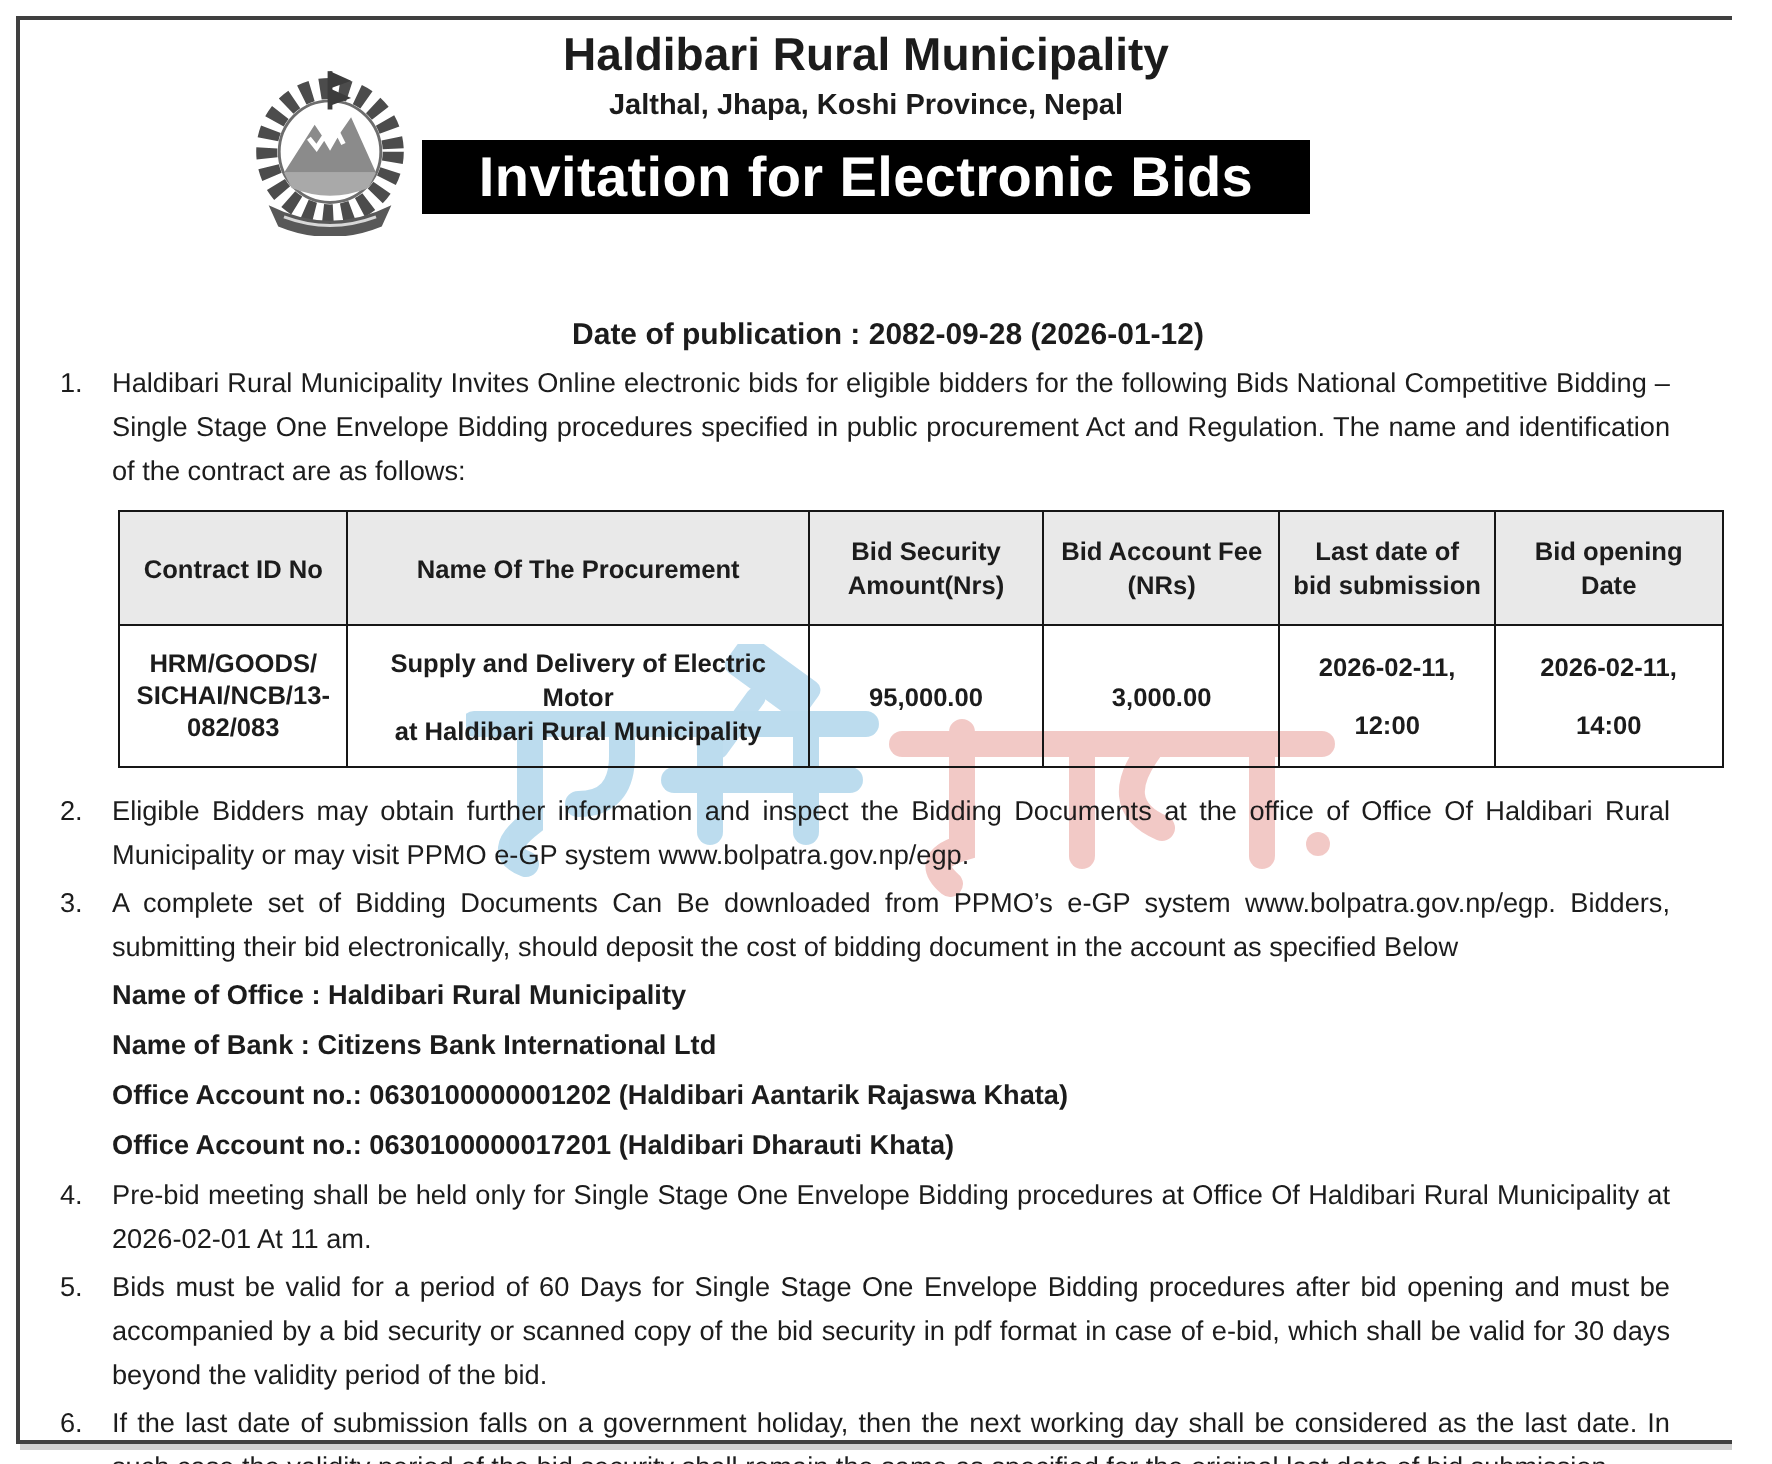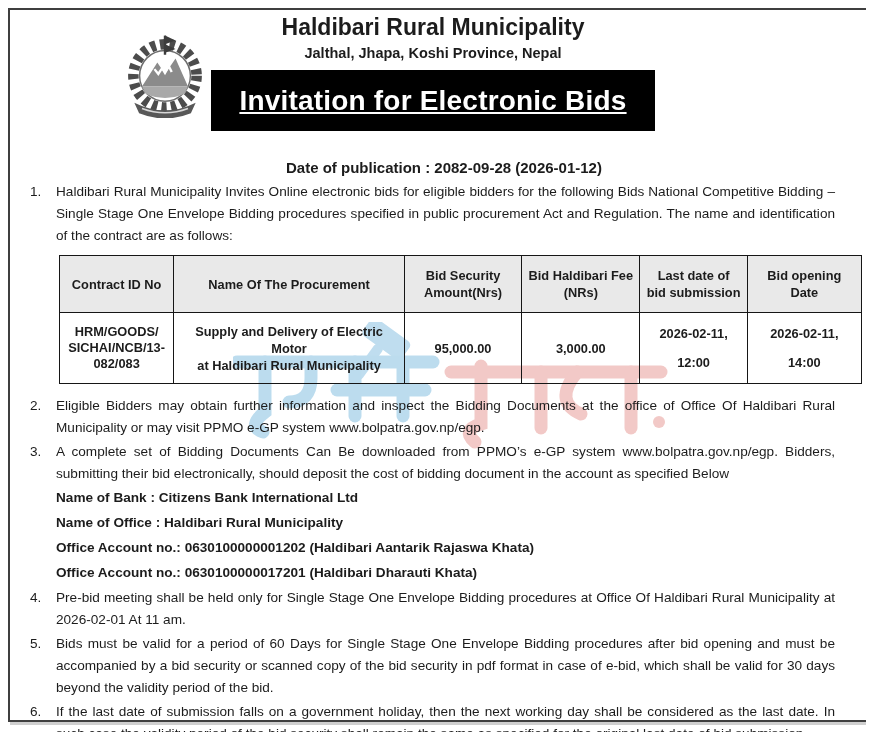--- a/index.html
+++ b/index.html
@@ -7,21 +7,21 @@
         font-family:"Liberation Sans",sans-serif;color:#1c1c1c;overflow:hidden;}
   .sheet-border{position:absolute;left:8px;top:8px;width:866px;height:710px;
         border:2px solid #3f3f3f;box-shadow:2px 3px 0 0 #cfcfcf;pointer-events:none;}
   
   .logo{position:absolute;left:106px;top:26px;width:118px;height:92px;}
   .header{position:absolute;top:13px;left:0;right:0;text-align:center;z-index:2;}
   .t1{font-size:23px;font-weight:bold;line-height:28px;}
   .t2{font-size:28px;font-weight:bold;line-height:34px;}
   .t3{font-size:14.5px;font-weight:bold;line-height:20px;margin-top:2px;}
   .banner{display:inline-block;margin-top:7px;background:#000;color:#fff;
-        font-size:28px;font-weight:bold;line-height:37px;padding:12px 28px;letter-spacing:.2px;text-decoration:underline;}
+        font-size:28px;font-weight:bold;line-height:37px;padding:0 28px;letter-spacing:.2px;}
   .pubdate{position:absolute;top:159px;left:0;right:0;text-align:center;
         font-size:15px;font-weight:bold;z-index:2;padding-left:22px;}
   
   .watermark{position:absolute;left:233px;top:322px;width:445px;height:128px;z-index:0;}
   
   .bodyflow{position:absolute;left:30px;right:31px;top:181px;z-index:1;}
   .item{display:flex;margin-bottom:2px;}
   .num{flex:none;width:26px;font-size:13.6px;line-height:22px;}
   .itext{flex:1;font-size:13.6px;line-height:22px;text-align:justify;}
   .subline{font-weight:bold;font-size:13.6px;line-height:25px;}
@@ -103,21 +103,21 @@
           <col class="c3">
           <col class="c4">
           <col class="c5">
           <col class="c6">
       </colgroup>
       <thead>
         <tr>
           <th>Contract ID No</th>
           <th>Name Of The Procurement</th>
           <th>Bid Security Amount(Nrs)</th>
-          <th>Bid Haldibari Fee (NRs)</th>
+          <th>Bid Account Fee (NRs)</th>
           <th>Last date of bid submission</th>
           <th>Bid opening Date</th>
         </tr>
       </thead>
       <tbody>
         <tr>
           <td class="pre td-id">HRM/GOODS/
 SICHAI/NCB/13-
 082/083</td>
           <td class="pre td-name">Supply and Delivery of Electric Motor
@@ -134,22 +134,22 @@
 
     <div class="item">
       <div class="num">2.</div>
       <div class="itext">Eligible Bidders may obtain further information and inspect the Bidding Documents at the office of Office Of Haldibari Rural Municipality or may visit PPMO e-GP system www.bolpatra.gov.np/egp.</div>
     </div>
 
     <div class="item">
       <div class="num">3.</div>
       <div class="itext">
         <span>A complete set of Bidding Documents Can Be downloaded from PPMO’s e-GP system  www.bolpatra.gov.np/egp. Bidders, submitting their bid electronically, should deposit the cost of bidding document in the account as specified Below</span>
+        <div class="subline">Name of Office : Haldibari Rural Municipality</div>
         <div class="subline">Name of Bank   : Citizens Bank International Ltd</div>
-        <div class="subline">Name of Office : Haldibari Rural Municipality</div>
         <div class="subline">Office Account no.: 0630100000001202 (Haldibari Aantarik Rajaswa Khata)</div>
         <div class="subline">Office Account no.: 0630100000017201 (Haldibari Dharauti Khata)</div>
       </div>
     </div>
 
     <div class="item">
       <div class="num">4.</div>
       <div class="itext">Pre-bid meeting shall be  held only  for Single Stage One Envelope Bidding procedures at Office Of Haldibari Rural Municipality at 2026-02-01 At 11  am.</div>
     </div>
 

